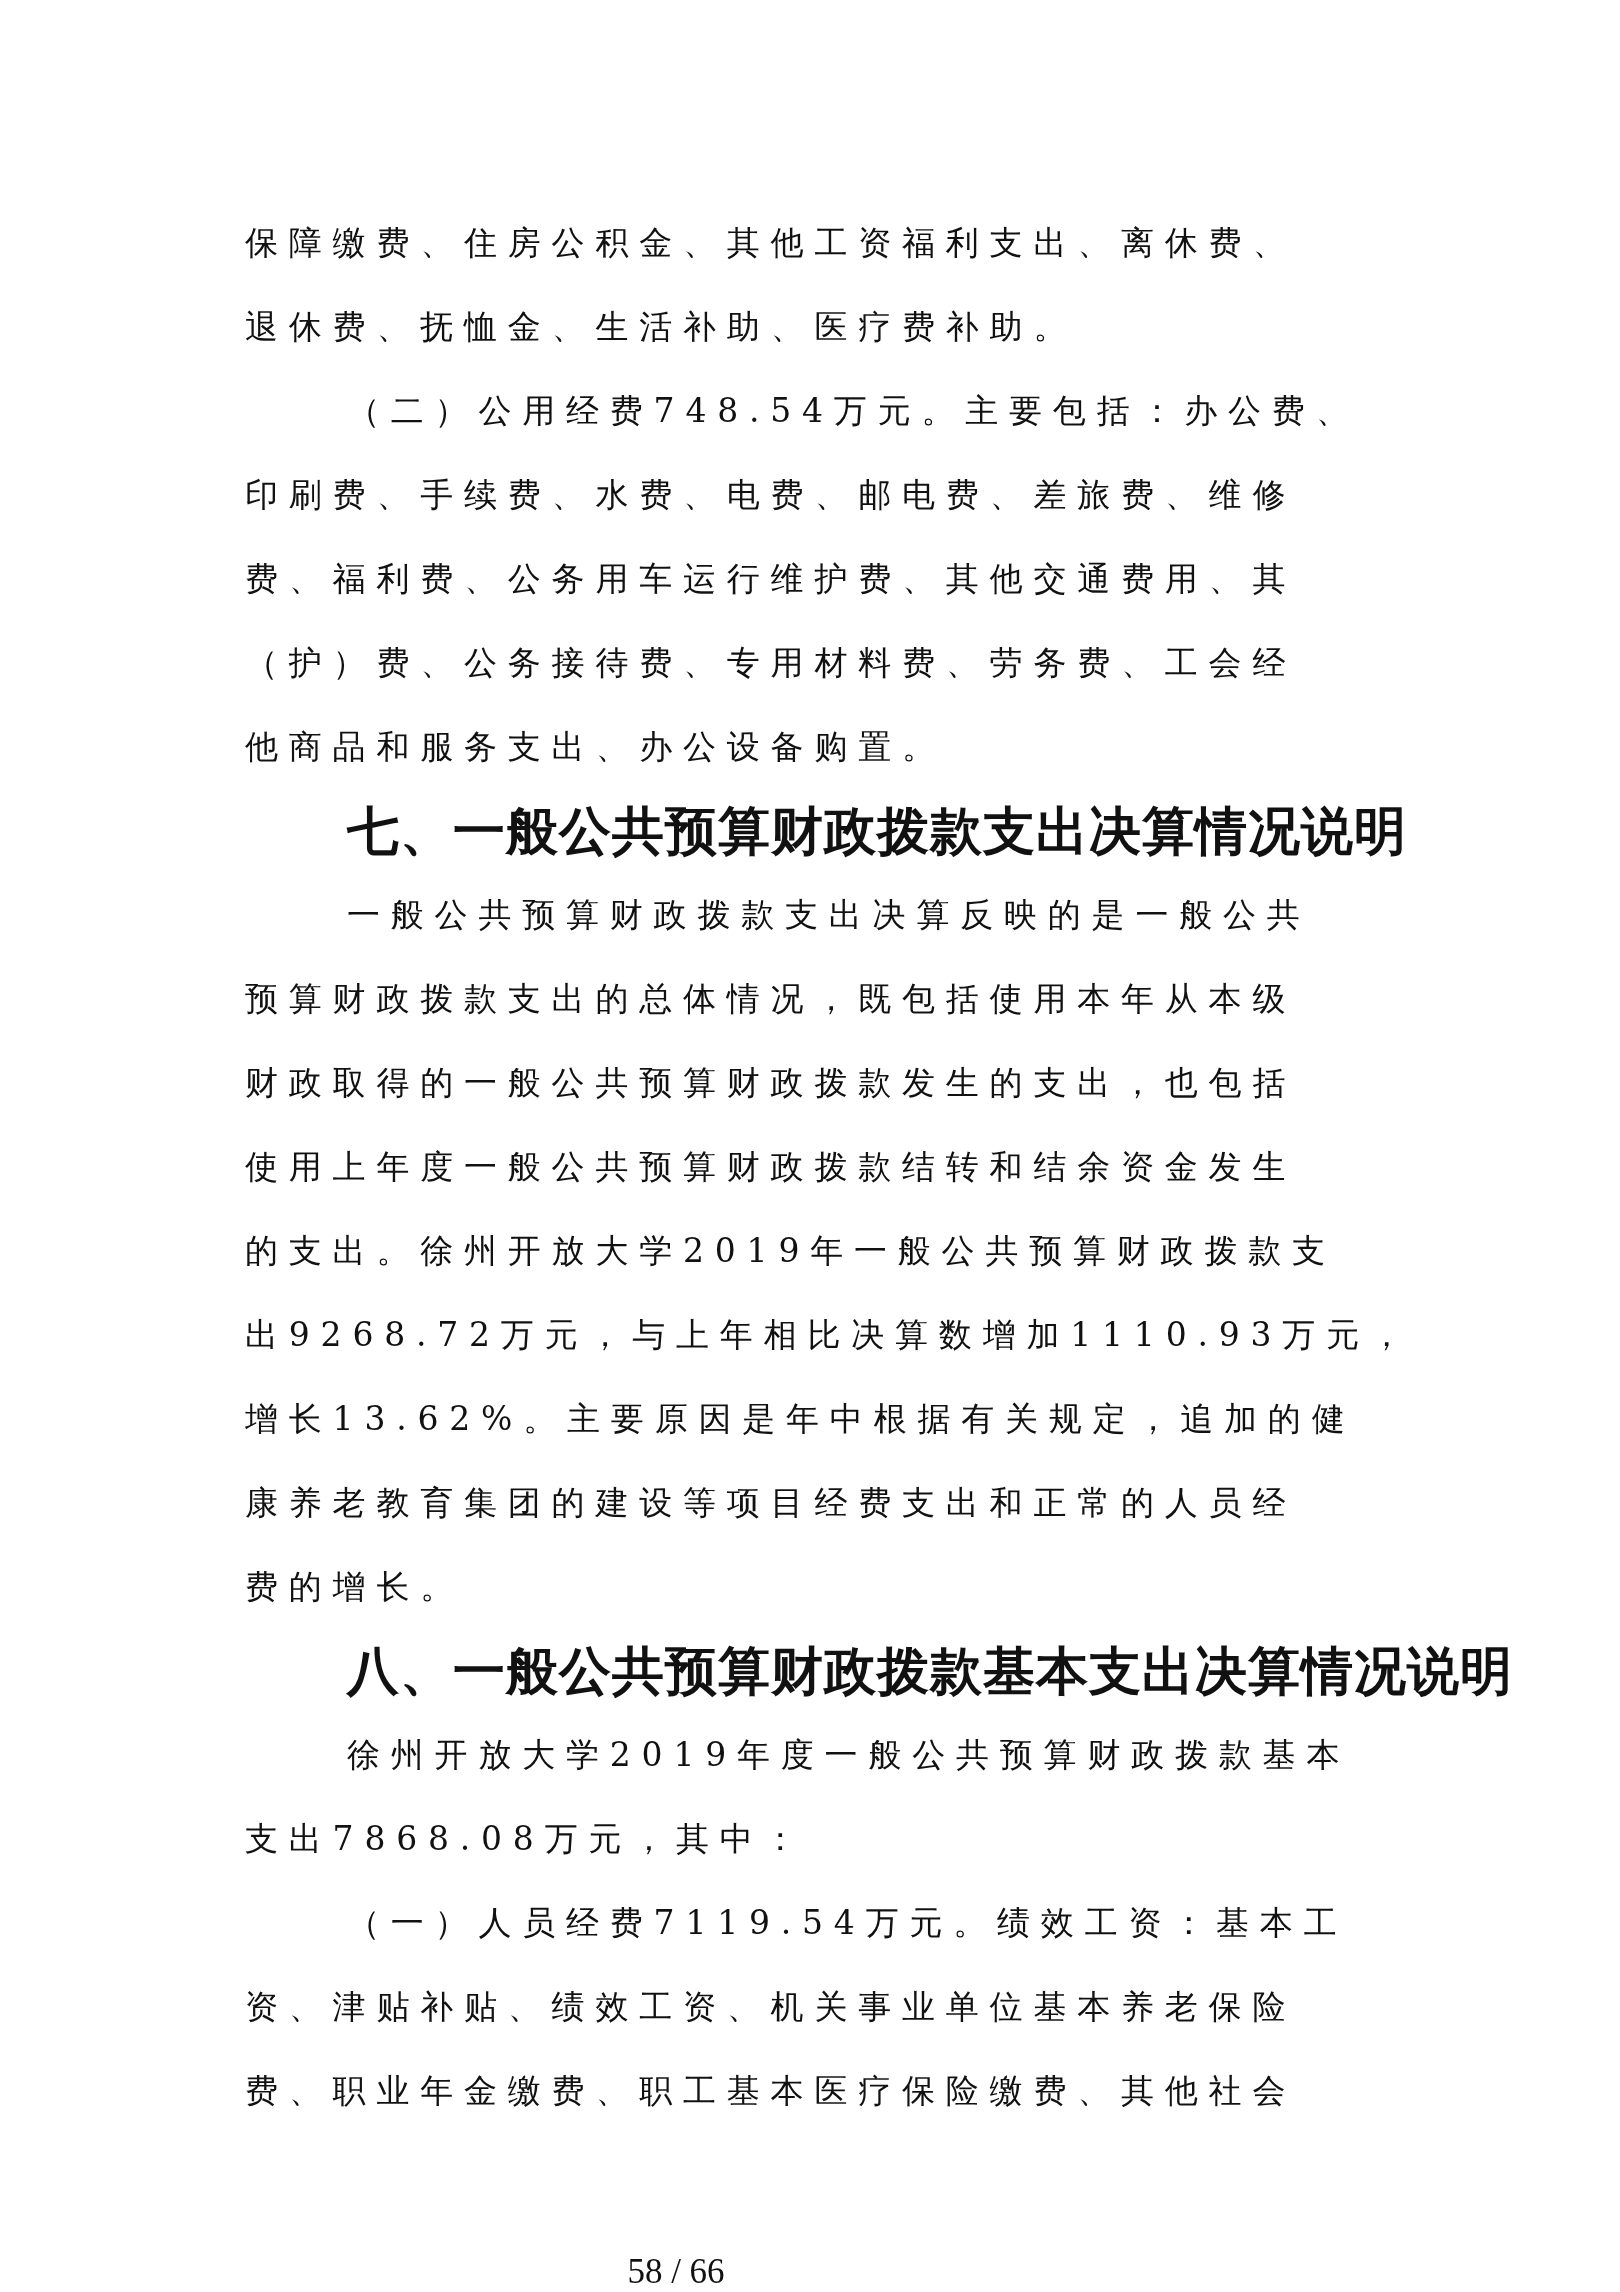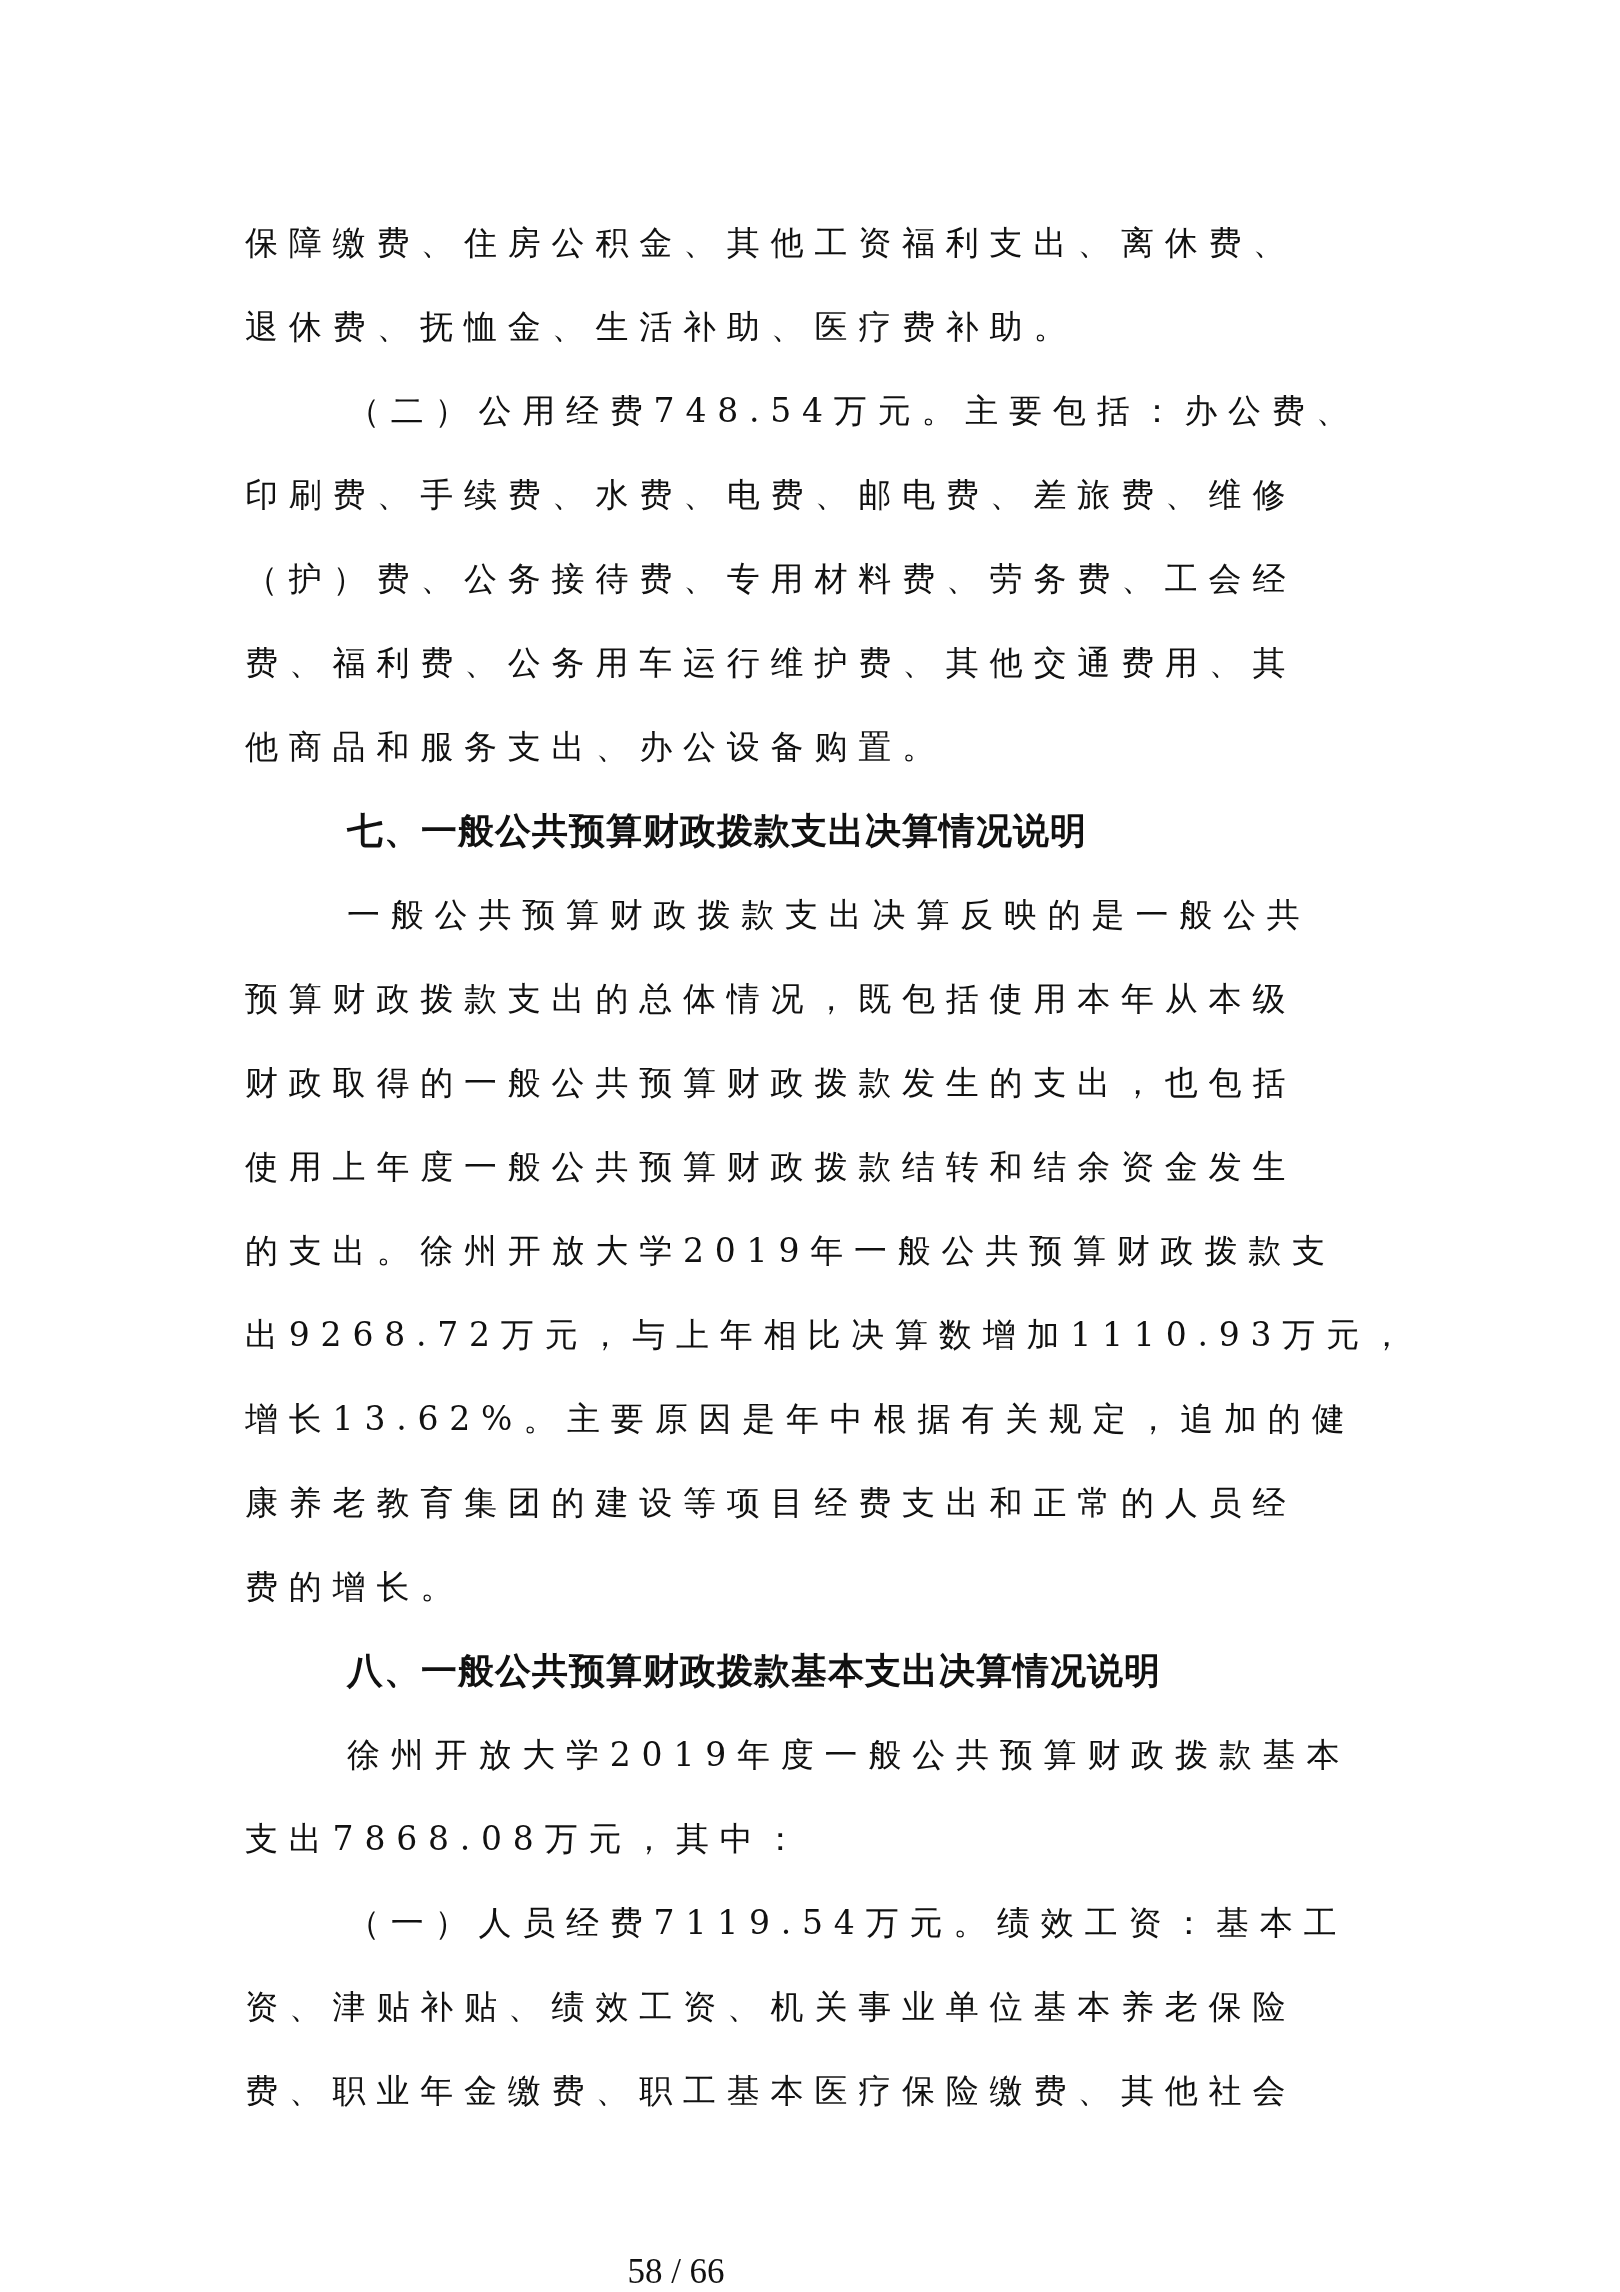--- a/index.html
+++ b/index.html
@@ -38,21 +38,22 @@
     font-weight: 400;
   }
   .line.indent {
     padding-left: 102px;
   }
   .line.heading {
     font-family: "DejaVu Sans", "Liberation Sans", sans-serif;
     font-weight: 700;
     letter-spacing: 1px;
     padding-left: 102px;
-    font-size: 36px;
+    font-size: 52px;
+    text-align: center;
   }
   .page-number {
     position: absolute;
     left: 0;
     width: 1352px;
     top: 2252px;
     text-align: center;
     font-family: "Liberation Serif", "DejaVu Serif", serif;
     font-size: 35px;
     color: #111111;
@@ -60,22 +61,22 @@
 </style>
 </head>
 <body>
 
 <div class="page">
   <div class="text-column">
     <div class="line">保障缴费、住房公积金、其他工资福利支出、离休费、</div>
     <div class="line">退休费、抚恤金、生活补助、医疗费补助。</div>
     <div class="line indent">（二）公用经费748.54万元。主要包括：办公费、</div>
     <div class="line">印刷费、手续费、水费、电费、邮电费、差旅费、维修</div>
+    <div class="line">费、福利费、公务用车运行维护费、其他交通费用、其</div>
     <div class="line">（护）费、公务接待费、专用材料费、劳务费、工会经</div>
-    <div class="line">费、福利费、公务用车运行维护费、其他交通费用、其</div>
     <div class="line">他商品和服务支出、办公设备购置。</div>
     <div class="line heading">七、一般公共预算财政拨款支出决算情况说明</div>
     <div class="line indent">一般公共预算财政拨款支出决算反映的是一般公共</div>
     <div class="line">预算财政拨款支出的总体情况，既包括使用本年从本级</div>
     <div class="line">财政取得的一般公共预算财政拨款发生的支出，也包括</div>
     <div class="line">使用上年度一般公共预算财政拨款结转和结余资金发生</div>
     <div class="line">的支出。徐州开放大学2019年一般公共预算财政拨款支</div>
     <div class="line">出9268.72万元，与上年相比决算数增加1110.93万元，</div>
     <div class="line">增长13.62%。主要原因是年中根据有关规定，追加的健</div>
     <div class="line">康养老教育集团的建设等项目经费支出和正常的人员经</div>

